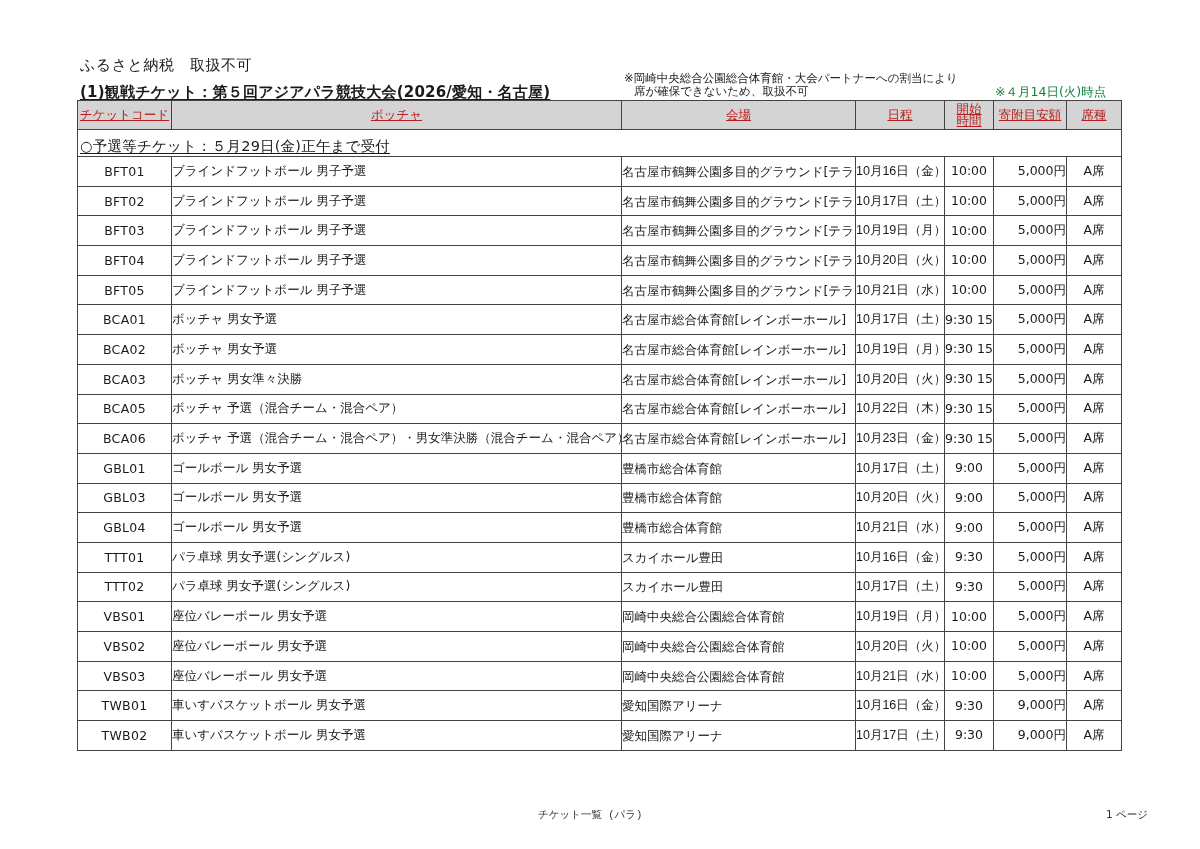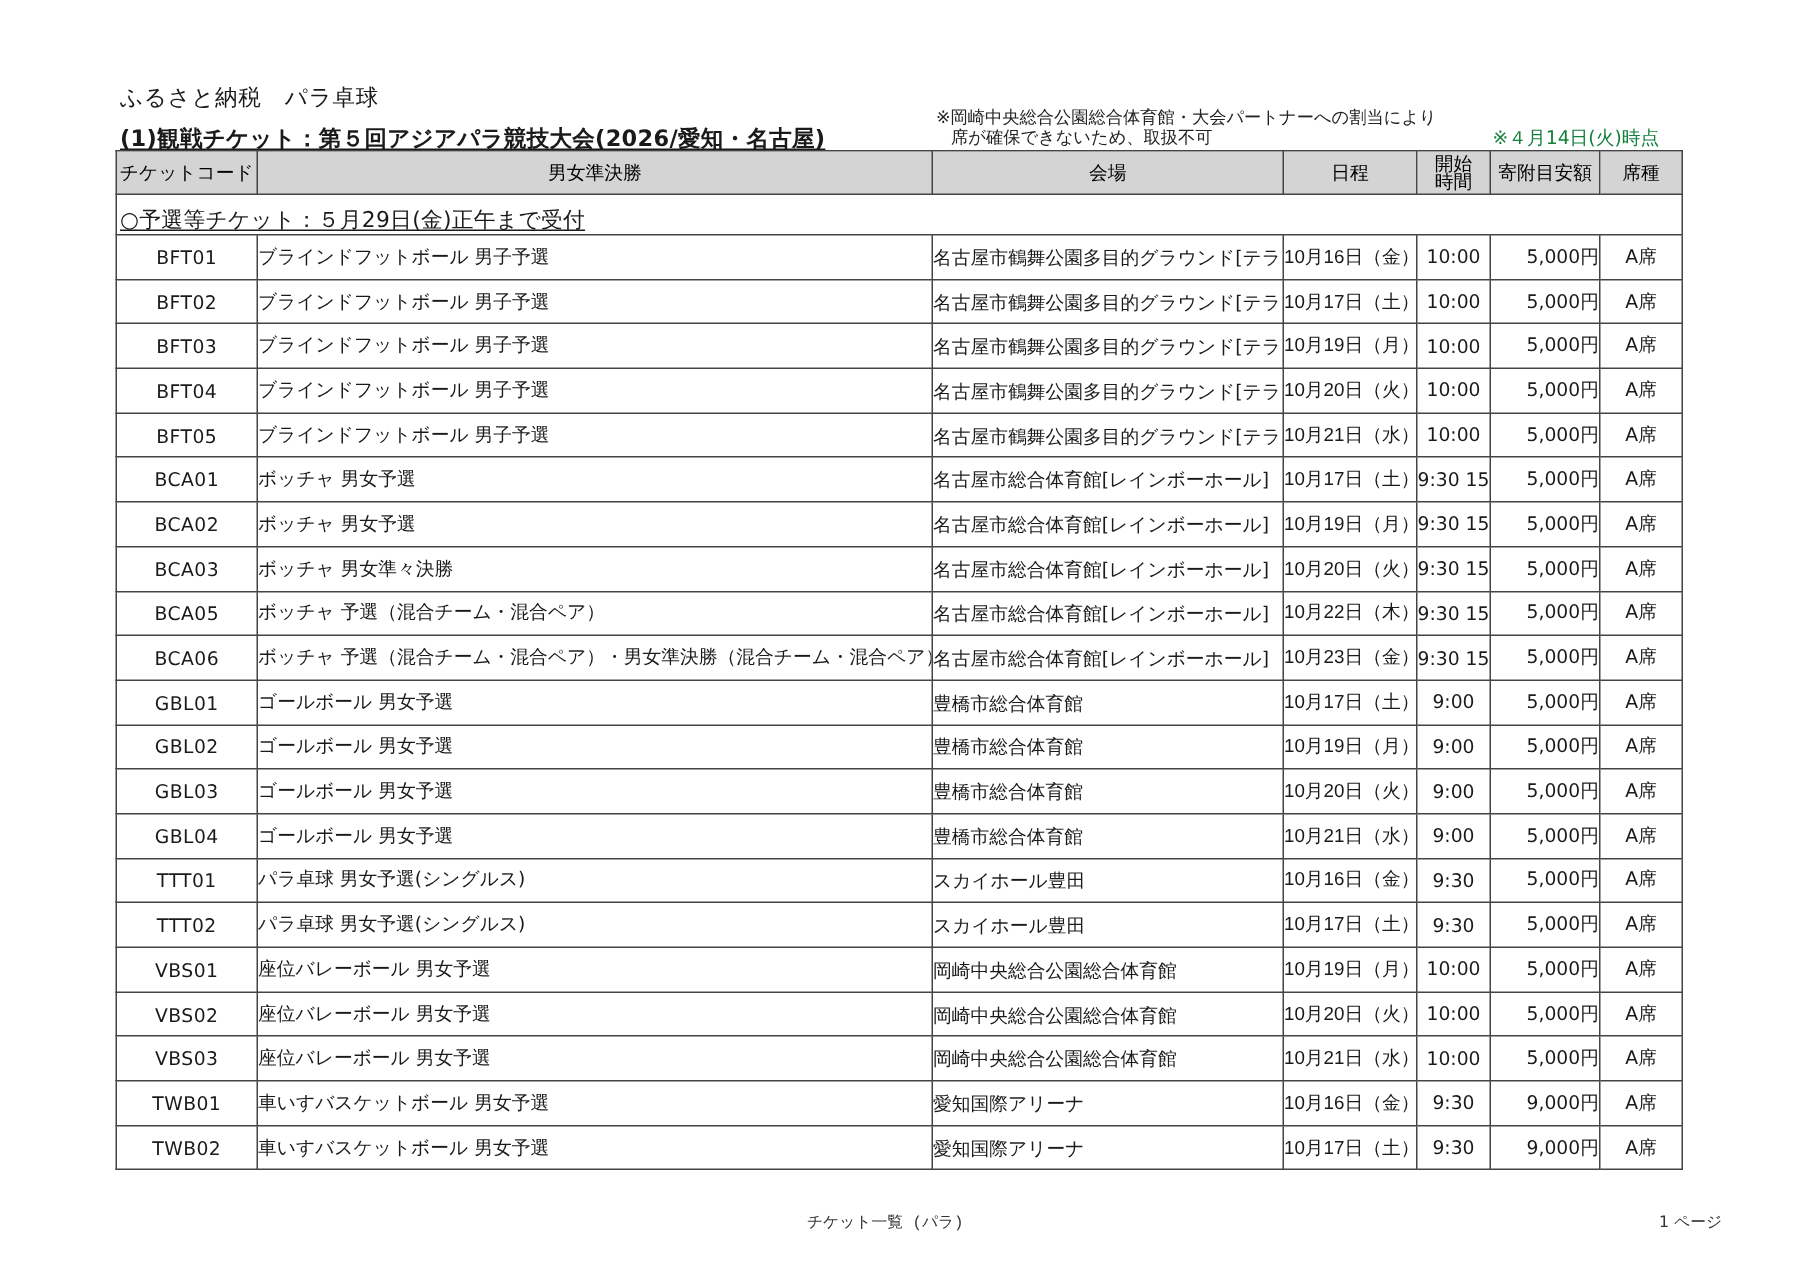--- a/index.html
+++ b/index.html
@@ -30,21 +30,21 @@
   table.tickets {
     position: absolute; left: 77px; top: 100px;
     border-collapse: collapse; table-layout: fixed;
     width: 1044px;
   }
   table.tickets th, table.tickets td {
     border: 1.2px solid #444; padding: 0; overflow: hidden; white-space: nowrap;
   }
   table.tickets th {
     background: #d4d4d4; font-weight: normal; font-size: 12.5px; height: 28px;
-    text-align: center; color: #000000;
+    text-align: center; color: #b91c1c; text-decoration: underline;
   }
   th.th-time { font-size: 11.5px; line-height: 12px; }
   tr.section td {
     height: 26px; font-size: 14.5px; vertical-align: bottom; padding-left: 2px;
     text-decoration: underline; text-underline-offset: 2px; letter-spacing: 0.2px;
   }
   tr.data td { height: 28.7px; font-size: 12.5px; }
   td.code { text-align: center; font-size: 14px; letter-spacing: 0.3px; }
   td.event { padding-left: 2px; font-size: 12.5px; margin-left: 40px; }
   td.venue { padding-left: 2px; font-size: 12.5px; line-height: 13px; white-space: normal; }
@@ -55,42 +55,42 @@
   .footer-center {
     position: absolute; left: 538px; top: 808px; font-size: 10.5px; color: #333; font-family: Liberation Mono, monospace;
   }
   .footer-right {
     position: absolute; left: 1106px; top: 808px; font-size: 10.5px; color: #333;
   }
 </style>
 </head>
 <body>
 
-<div class="doc-title">ふるさと納税　パラ卓球</div>
+<div class="doc-title">ふるさと納税　取扱不可</div>
 <div class="doc-subtitle">(1)観戦チケット：第５回アジアパラ競技大会(2026/愛知・名古屋)</div>
 <div class="note">
   <span>※岡崎中央総合公園総合体育館・大会パートナーへの割当により</span>
   <span class="l2">席が確保できないため、取扱不可</span>
 </div>
 <div class="asof">※４月14日(火)時点</div>
 
 <table class="tickets">
   <colgroup>
     <col style="width:94px">
     <col style="width:450px">
     <col style="width:234px">
     <col style="width:89px">
     <col style="width:49px">
     <col style="width:73px">
     <col style="width:55px">
   </colgroup>
   <thead>
     <tr>
       <th>チケットコード</th>
-      <th>男女準決勝</th>
+      <th>ボッチャ</th>
       <th>会場</th>
       <th>日程</th>
       <th class="th-time" style="white-space:pre-line">開始
 時間</th>
       <th>寄附目安額</th>
       <th>席種</th>
     </tr>
   </thead>
   <tbody id="tbody">
     <tr class="section">
@@ -194,29 +194,20 @@
       <tr class="data">
         <td class="code">GBL01</td>
         <td class="event">ゴールボール 男女予選</td>
         <td class="venue">豊橋市総合体育館</td>
         <td class="date">10月17日（土）</td>
         <td class="time">9:00</td>
         <td class="amount">5,000円</td>
         <td class="seat">A席</td>
       </tr>
       <tr class="data">
-        <td class="code">GBL02</td>
-        <td class="event">ゴールボール 男女予選</td>
-        <td class="venue">豊橋市総合体育館</td>
-        <td class="date">10月19日（月）</td>
-        <td class="time">9:00</td>
-        <td class="amount">5,000円</td>
-        <td class="seat">A席</td>
-      </tr>
-      <tr class="data">
         <td class="code">GBL03</td>
         <td class="event">ゴールボール 男女予選</td>
         <td class="venue">豊橋市総合体育館</td>
         <td class="date">10月20日（火）</td>
         <td class="time">9:00</td>
         <td class="amount">5,000円</td>
         <td class="seat">A席</td>
       </tr>
       <tr class="data">
         <td class="code">GBL04</td>

